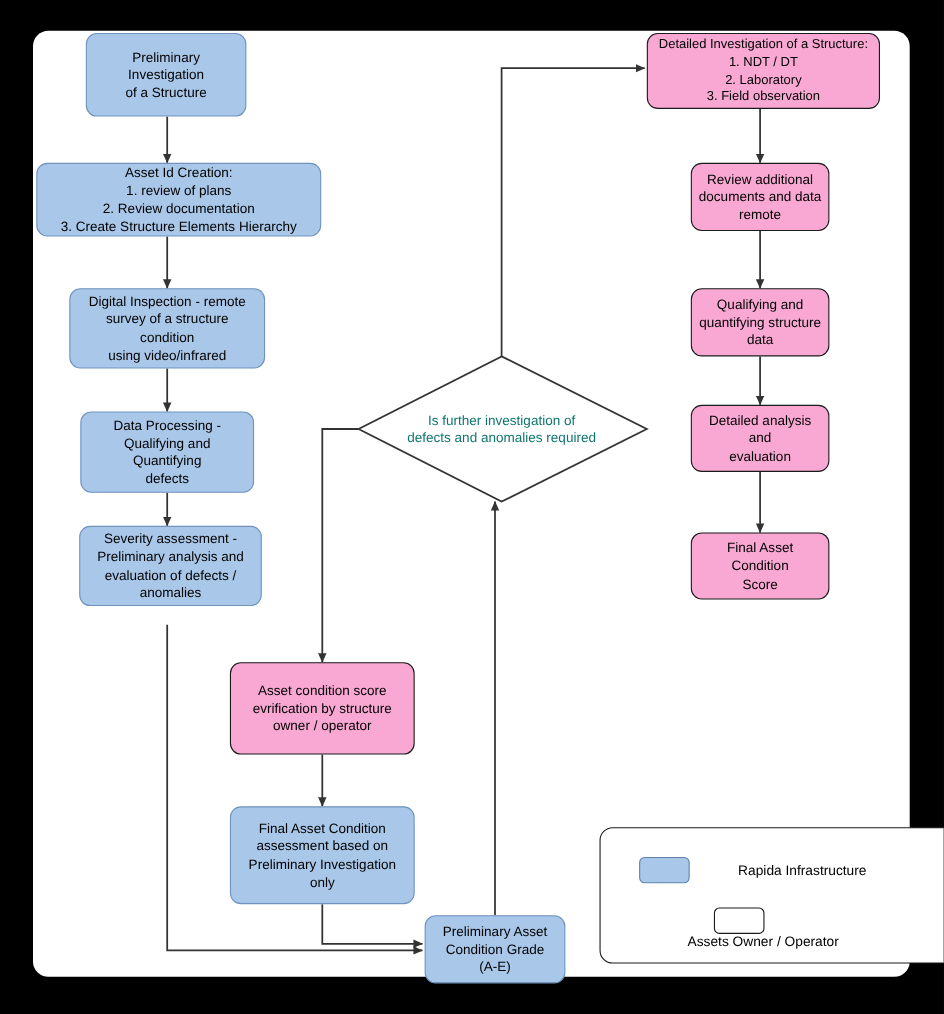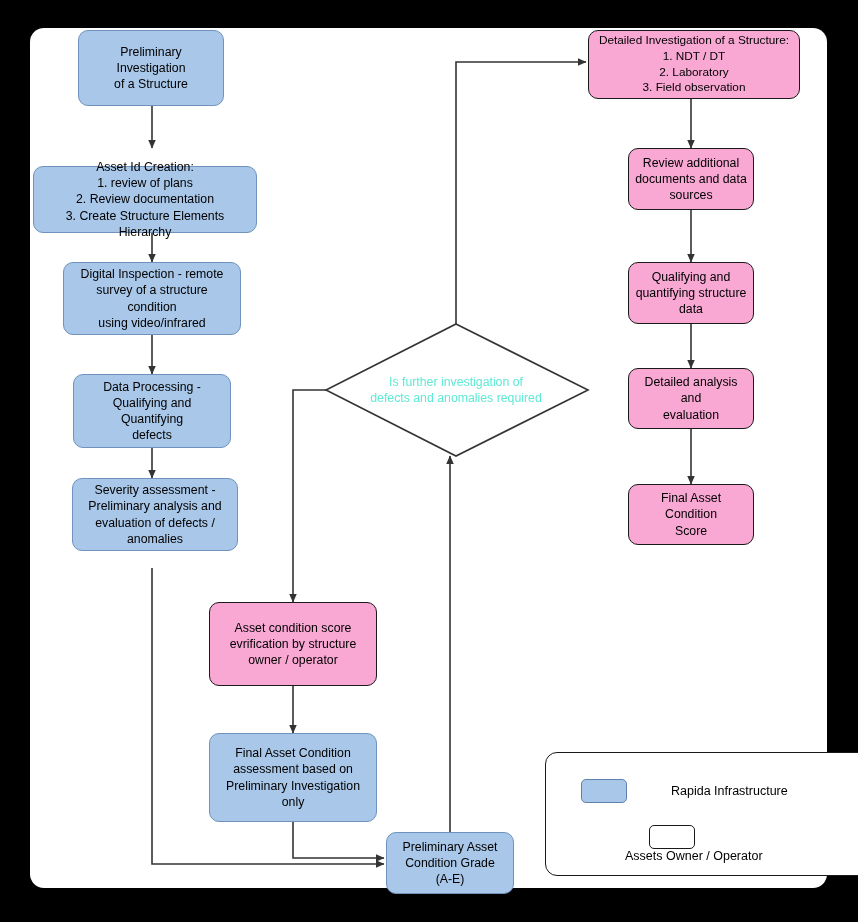--- a/index.html
+++ b/index.html
@@ -54,21 +54,21 @@
   }
   .node.white {
     background: #f9a8d4;
     border-color: #1a1a1a;
   }
   .diamond-label {
     position: absolute;
     text-align: center;
     font-size: 12.3px;
     line-height: 1.32;
-    color: #5eead4;
+    color: #0f766e;
     white-space: pre-line;
     display: flex;
     align-items: center;
     justify-content: center;
   }
   #legend-box {
     position: absolute;
     left: 545px;
     top: 752px;
     width: 340px;
@@ -140,21 +140,21 @@
     <path d="M 691 429 L 691 484" stroke="#333333" stroke-width="1.6" fill="none" marker-end="url(#arrow)"></path>
 
     <polygon points="456,324 588,390 456,456 326,390" fill="#ffffff" stroke="#333333" stroke-width="1.6"></polygon>
   </svg>
 
   <div class="node blue" style="left:78px; top:30px; width:146px; height:76px;">
     <span>Preliminary Investigation
 of a Structure</span>
   </div>
 
-  <div class="node blue" style="left:33px; top:148px; width:224px; height:67px;margin-top:18px;">
+  <div class="node blue" style="left:33px; top:148px; width:259px; height:67px;">
     <span>Asset Id Creation:
 1. review of plans
 2. Review documentation
 3. Create Structure Elements Hierarchy</span>
   </div>
 
   <div class="node blue" style="left:63px; top:262px; width:178px; height:73px;">
     <span>Digital Inspection - remote
 survey of a structure condition
 using video/infrared</span>
@@ -199,21 +199,21 @@
   <div class="node white" style="left:588px; top:30px; width:212px; height:69px; font-size:11.8px;">
     <span>Detailed Investigation of a Structure:
 1. NDT / DT
 2. Laboratory
 3. Field observation</span>
   </div>
 
   <div class="node white" style="left:628px; top:148px; width:126px; height:62px;">
     <span>Review additional
 documents and data
-sources</span>
+remote</span>
   </div>
 
   <div class="node white" style="left:628px; top:262px; width:126px; height:62px;">
     <span>Qualifying and
 quantifying structure
 data</span>
   </div>
 
   <div class="node white" style="left:628px; top:368px; width:126px; height:61px;">
     <span>Detailed analysis and

